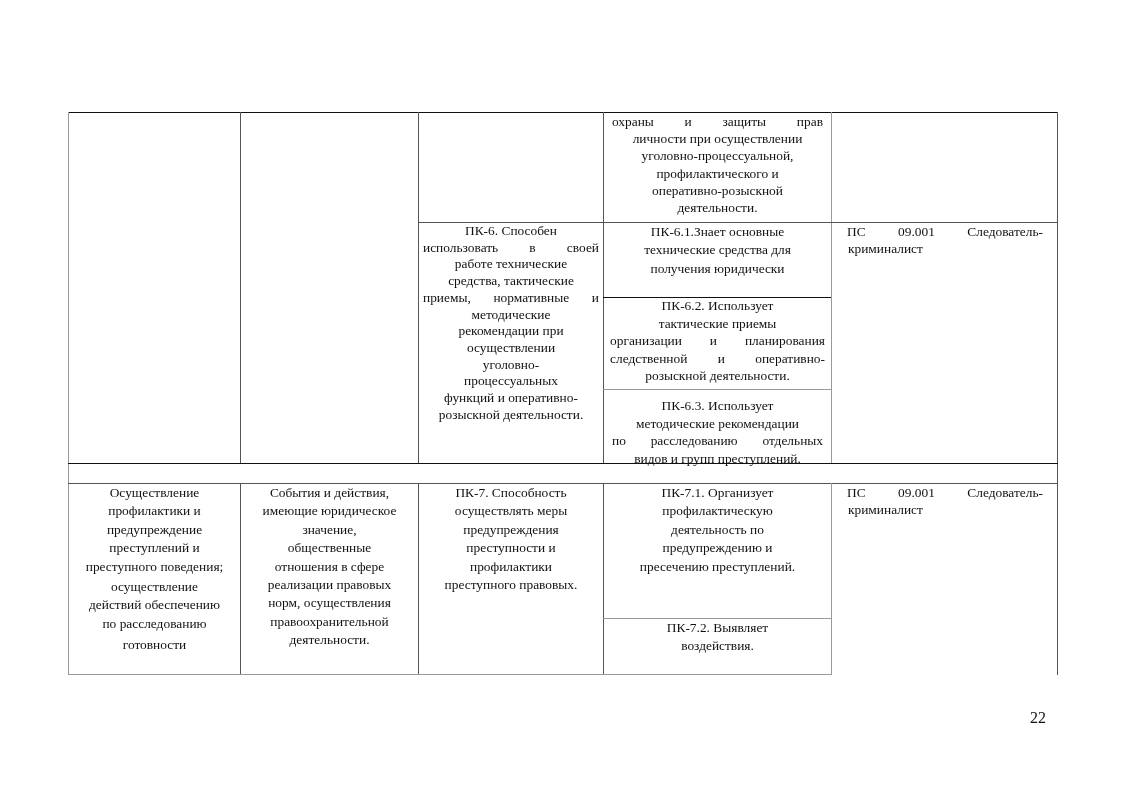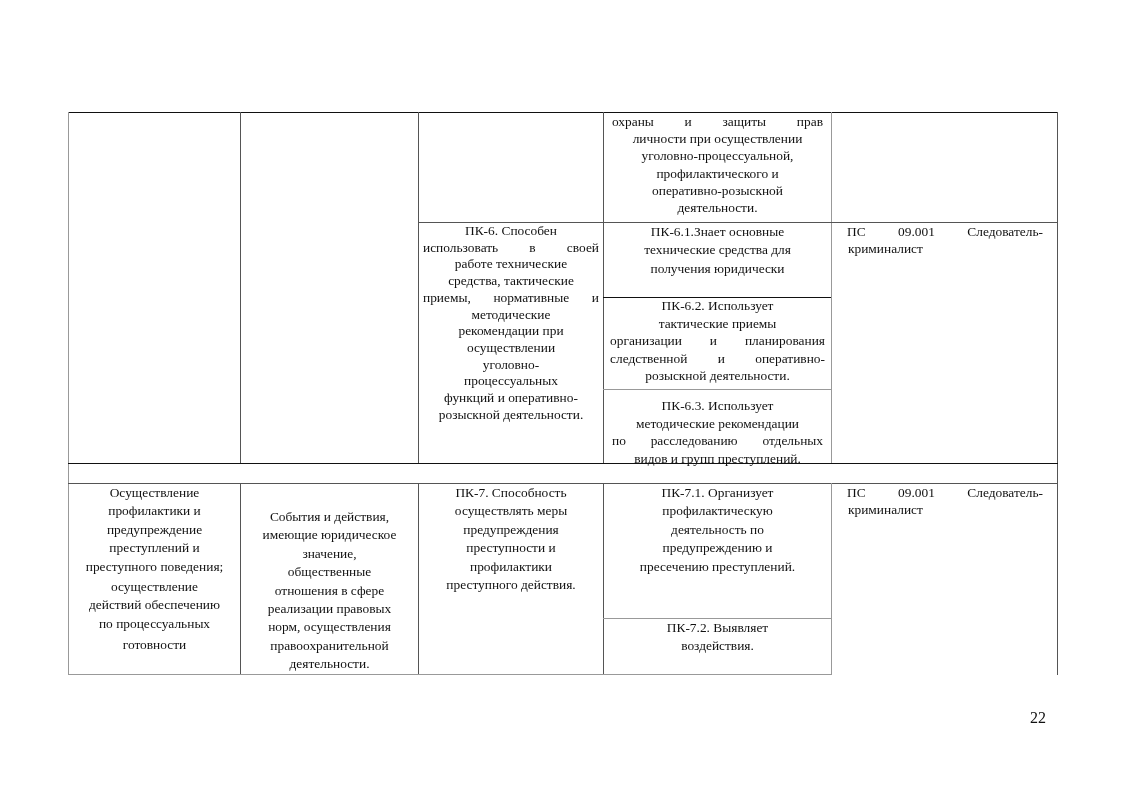--- a/index.html
+++ b/index.html
@@ -125,43 +125,43 @@
 
 
   <div class="cell" style="left:69px; top:484px; width:171px; line-height:18.4px; padding:0 1px;">
     <div>Осуществление</div>
     <div>профилактики и</div>
     <div>предупреждение</div>
     <div>преступлений и</div>
     <div style="white-space:nowrap;">преступного поведения;</div>
     <div style="margin-top:2px;">осуществление</div>
     <div>действий обеспечению</div>
-    <div>по процессуальных</div>
+    <div>по расследованию</div>
     <div style="margin-top:3px;">готовности</div>
   </div>
 
-  <div class="cell" style="left:241px; top:508px; width:177px; line-height:18.4px;">
+  <div class="cell" style="left:241px; top:484px; width:177px; line-height:18.4px;">
     <div>События и действия,</div>
     <div>имеющие юридическое</div>
     <div>значение,</div>
     <div>общественные</div>
     <div>отношения в сфере</div>
     <div>реализации правовых</div>
     <div>норм, осуществления</div>
     <div>правоохранительной</div>
     <div>деятельности.</div>
   </div>
 
   <div class="cell" style="left:419px; top:484px; width:184px; line-height:18.4px;">
     <div>ПК-7. Способность</div>
     <div>осуществлять меры</div>
     <div>предупреждения</div>
     <div>преступности и</div>
     <div>профилактики</div>
-    <div>преступного действия.</div>
+    <div>преступного правовых.</div>
   </div>
 
   <div class="cell" style="left:604px; top:484px; width:227px; line-height:18.4px;">
     <div>ПК-7.1. Организует</div>
     <div>профилактическую</div>
     <div>деятельность по</div>
     <div>предупреждению и</div>
     <div>пресечению преступлений.</div>
   </div>
 

